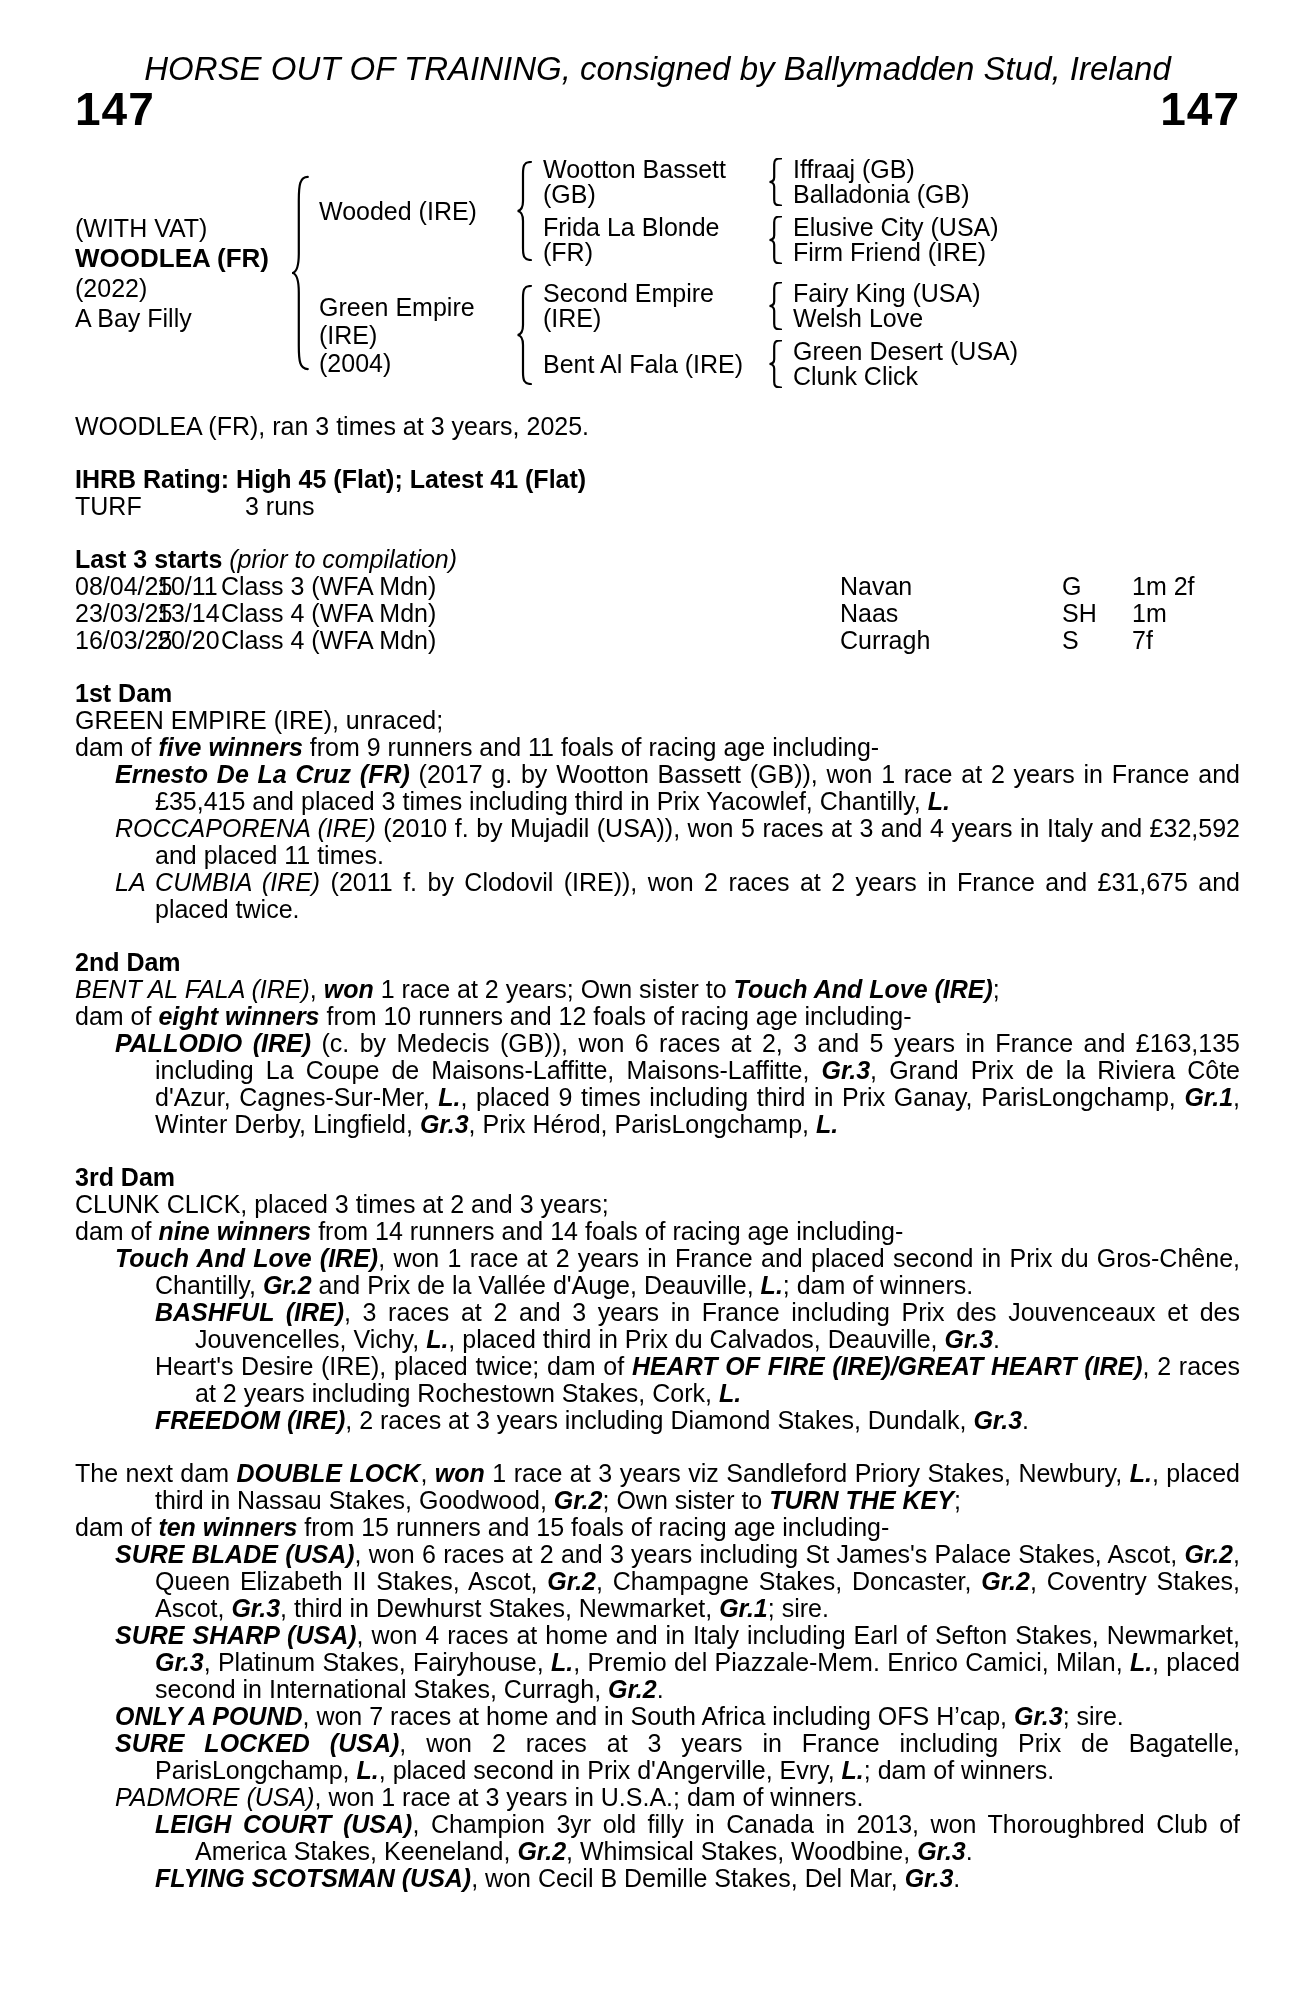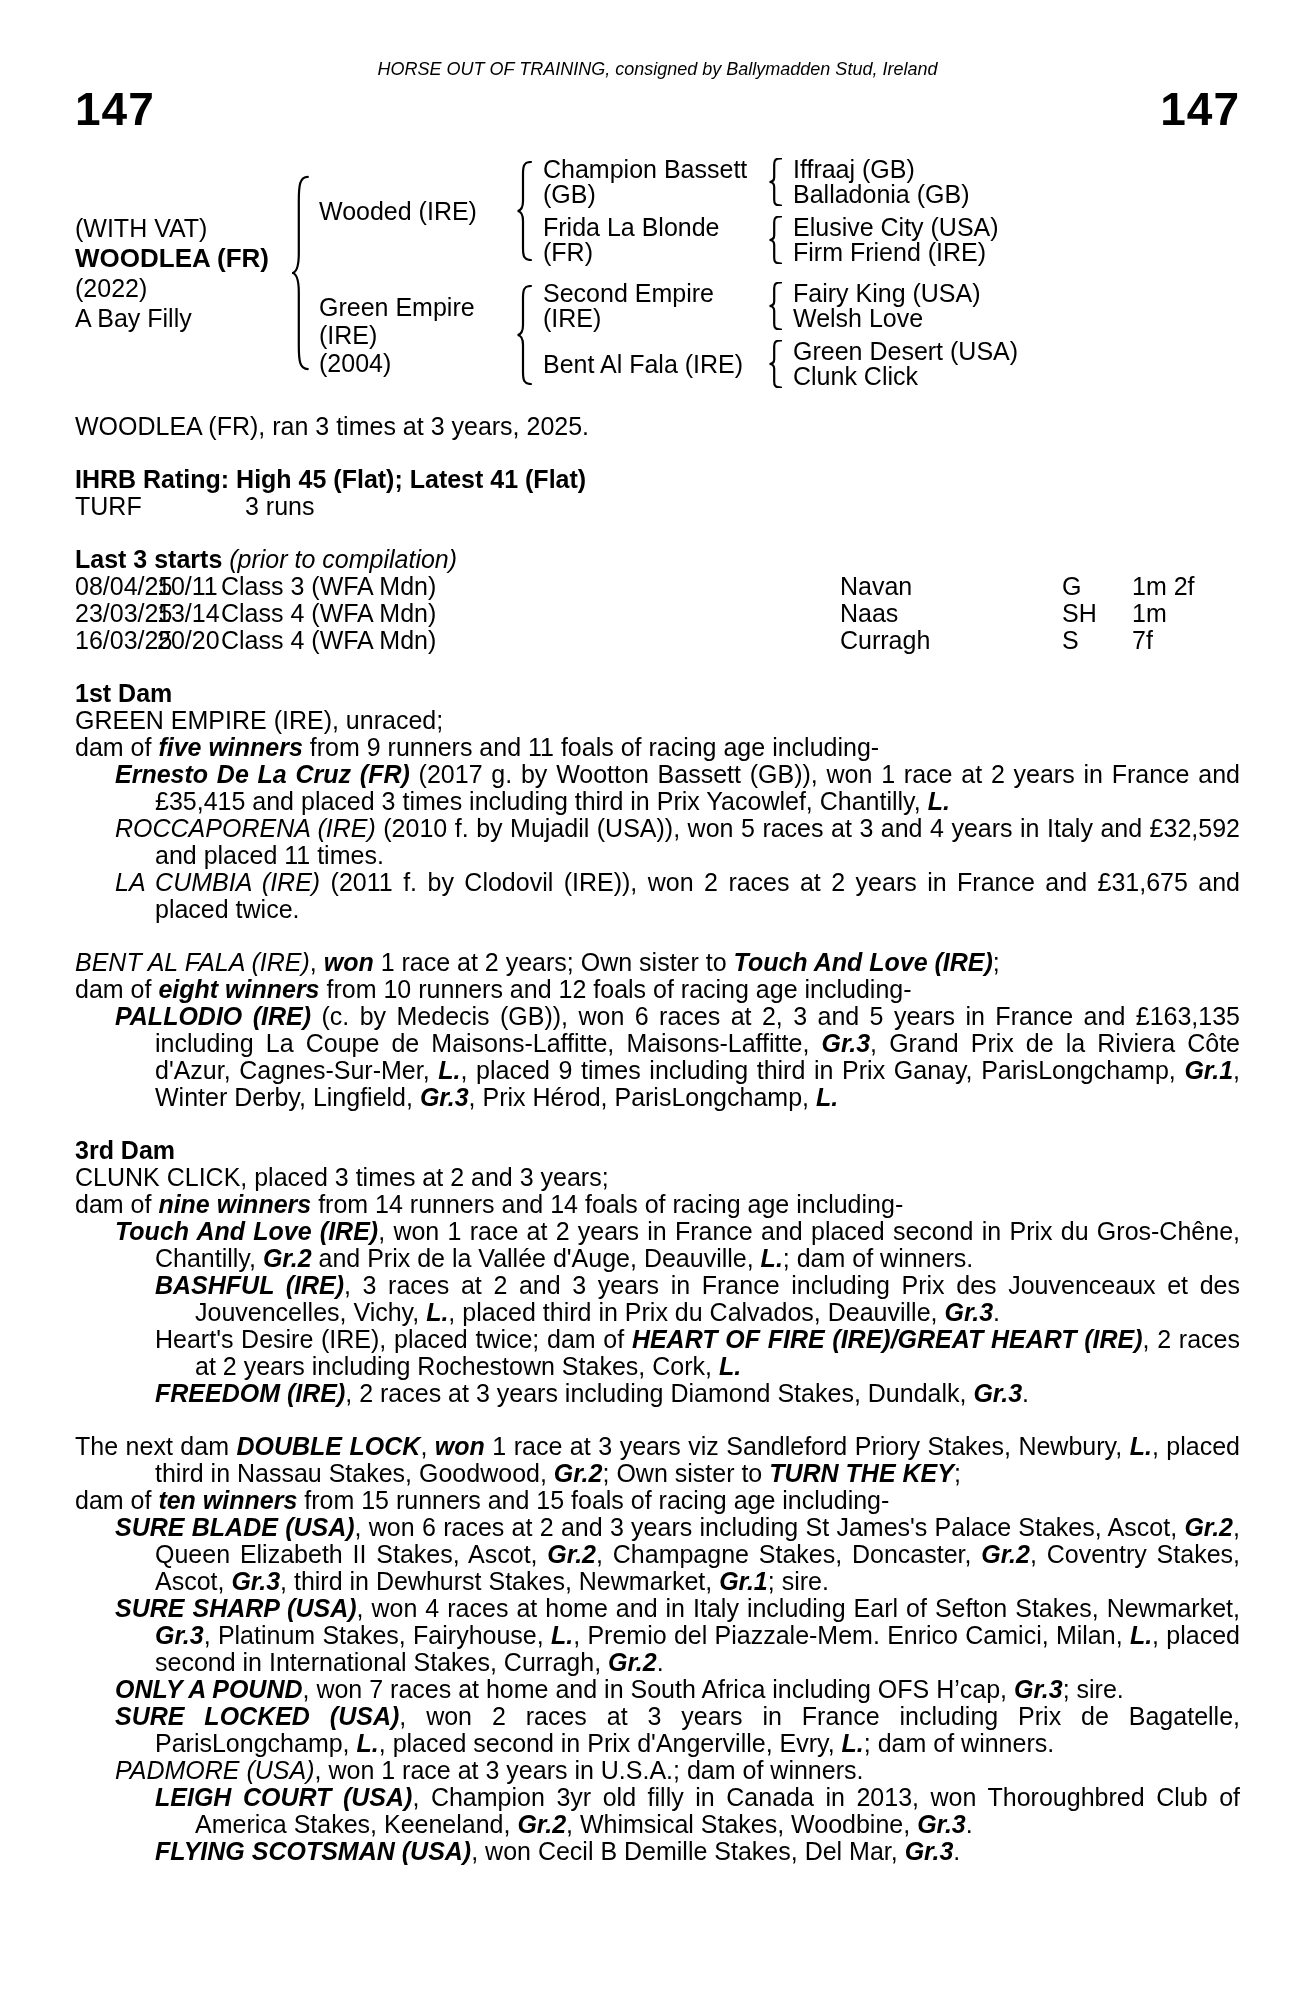--- a/index.html
+++ b/index.html
@@ -6,21 +6,21 @@
   html,body { background:#ffffff; }
   body {
     width:1315px; height:2000px;
     color:#000;
     font-family:"Liberation Sans", sans-serif;
     font-size:25px; line-height:27px;
     overflow:hidden;
   }
   .page { width:1315px; height:2000px; padding:55px 75px 40px 75px; overflow:hidden; }
 
-  .consignor { text-align:center; font-style:italic; font-size:18px; line-height:28px; }
+  .consignor { text-align:center; font-style:italic; font-size:33px; line-height:28px; }
   .lot-row { display:flex; justify-content:space-between; align-items:flex-start; height:50px; margin-top:2px; }
   .lot { font-size:46px; line-height:48px; font-weight:bold; letter-spacing:1px; }
 
   
   .pedigree { display:flex; align-items:center; margin-top:22px; font-size:25px; }
   .ped-subject { width:215px; line-height:30px; flex:none; }
   .ped-subject .horse-name { font-weight:bold; font-size:26px; }
   .ped-parents { flex:1; display:flex; flex-direction:column; row-gap:16px; }
   .ped-row { display:flex; align-items:center; }
   .ped-parent-cell { width:198px; flex:none; line-height:28px; }
@@ -90,21 +90,21 @@
       </svg>
     <div class="ped-parents">
 
       <div class="ped-row">
         <div class="ped-parent-cell">Wooded (IRE)</div>
         <svg class="brace brace-mid">
             <use href="#brace"></use>
           </svg>
         <div class="ped-gps">
           <div class="ped-gp-row">
-            <div class="ped-gp-name">Champion Bassett (GB)</div>
+            <div class="ped-gp-name">Wootton Bassett (GB)</div>
             <svg class="brace brace-small">
                 <use href="#brace"></use>
               </svg>
             <div class="ped-ggps">
               <div>Iffraaj (GB)</div>
               <div>Balladonia (GB)</div>
             </div>
           </div>
           <div class="ped-gp-row">
             <div class="ped-gp-name">Frida La Blonde (FR)</div>
@@ -197,20 +197,21 @@
   <section class="section">
     <h3 class="heading">1st Dam</h3>
     <p class="para flush"><span>GREEN EMPIRE (IRE), unraced;</span></p>
     <p class="para flush"><span>dam of </span><span class="b">five winners</span><span> from 9 runners and 11 foals of racing age including-</span></p>
     <p class="para hang1"><span class="b">Ernesto De La Cruz (FR)</span><span> (2017 g. by Wootton Bassett (GB)), won 1 race at 2 years in France and £35,415 and placed 3 times including third in Prix Yacowlef, Chantilly, </span><span class="b">L.</span></p>
     <p class="para hang1"><span class="i">ROCCAPORENA (IRE)</span><span> (2010 f. by Mujadil (USA)), won 5 races at 3 and 4 years in Italy and £32,592 and placed 11 times.</span></p>
     <p class="para hang1"><span class="i">LA CUMBIA (IRE)</span><span> (2011 f. by Clodovil (IRE)), won 2 races at 2 years in France and £31,675 and placed twice.</span></p>
   </section>
 
   <section class="section">
+    <h3 class="heading">2nd Dam</h3>
     <p class="para flush"><span class="i">BENT AL FALA (IRE)</span><span>, </span><span class="b">won</span><span> 1 race at 2 years; Own sister to </span><span class="b">Touch And Love (IRE)</span><span>;</span></p>
     <p class="para flush"><span>dam of </span><span class="b">eight winners</span><span> from 10 runners and 12 foals of racing age including-</span></p>
     <p class="para hang1"><span class="b">PALLODIO (IRE)</span><span> (c. by Medecis (GB)), won 6 races at 2, 3 and 5 years in France and £163,135 including La Coupe de Maisons-Laffitte, Maisons-Laffitte, </span><span class="b">Gr.3</span><span>, Grand Prix de la Riviera Côte d'Azur, Cagnes-Sur-Mer, </span><span class="b">L.</span><span>, placed 9 times including third in Prix Ganay, ParisLongchamp, </span><span class="b">Gr.1</span><span>, Winter Derby, Lingfield, </span><span class="b">Gr.3</span><span>, Prix Hérod, ParisLongchamp, </span><span class="b">L.</span></p>
   </section>
 
   <section class="section">
     <h3 class="heading">3rd Dam</h3>
     <p class="para flush"><span>CLUNK CLICK, placed 3 times at 2 and 3 years;</span></p>
     <p class="para flush"><span>dam of </span><span class="b">nine winners</span><span> from 14 runners and 14 foals of racing age including-</span></p>
     <p class="para hang1"><span class="b">Touch And Love (IRE)</span><span>, won 1 race at 2 years in France and placed second in Prix du Gros-Chêne, Chantilly, </span><span class="b">Gr.2</span><span> and Prix de la Vallée d'Auge, Deauville, </span><span class="b">L.</span><span>; dam of winners.</span></p>

